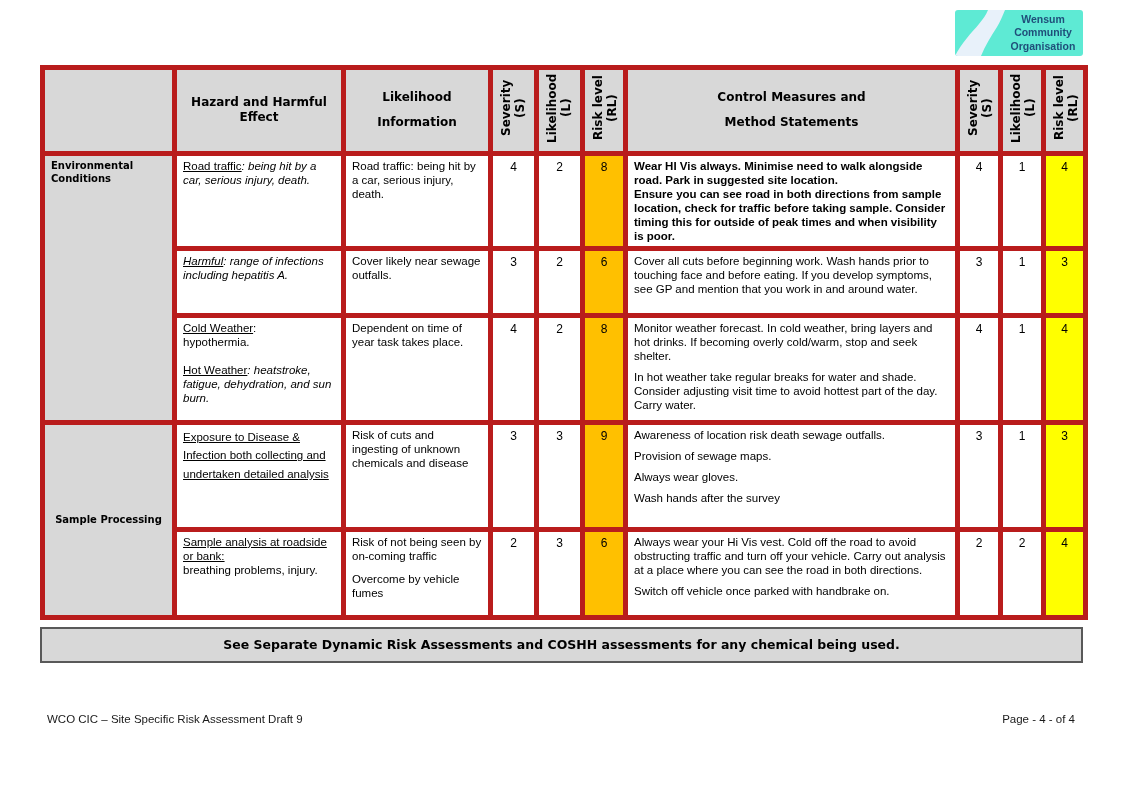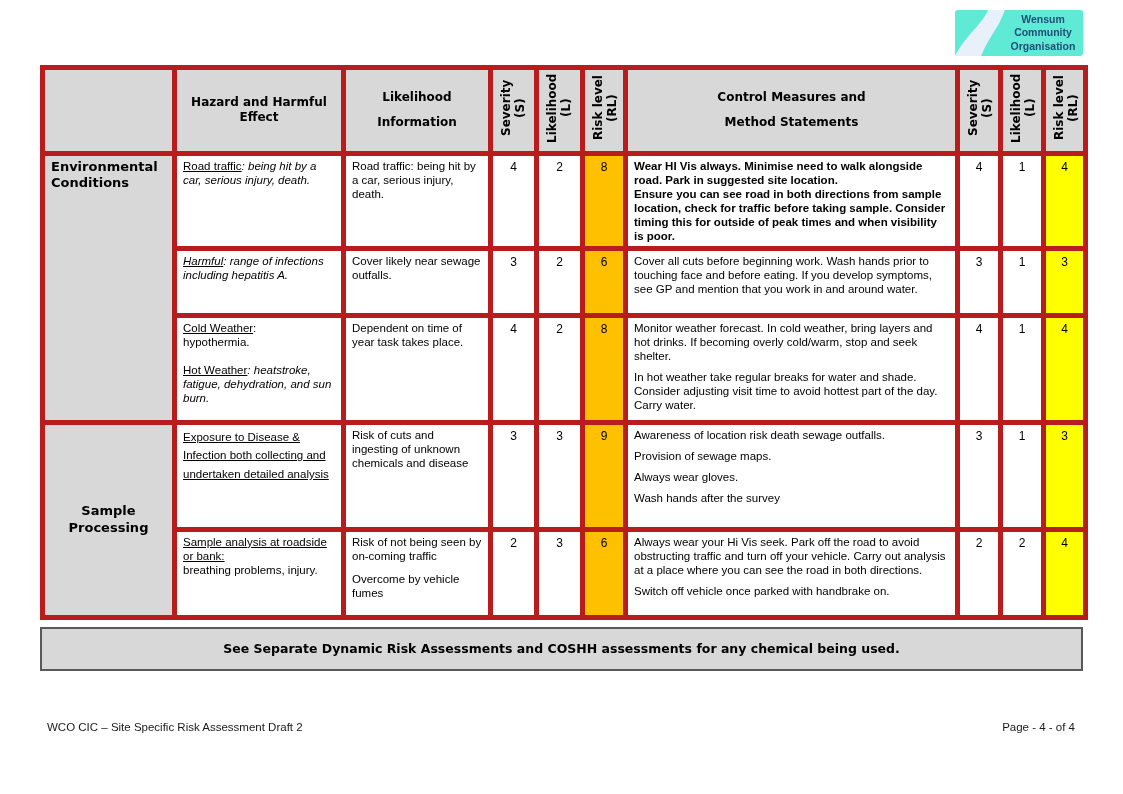--- a/index.html
+++ b/index.html
@@ -33,41 +33,41 @@
   .hdr-gap{margin-top:9px;}
   .rot{
     display:inline-block;writing-mode:vertical-rl;transform:rotate(180deg);
     height:70px;font-weight:bold;font-size:12px;line-height:1.2;
     font-family:"DejaVu Sans", sans-serif;white-space:normal;
   }
   tr.trh{height:85px;}
   tr.tr0{height:93px;} tr.tr1{height:67px;} tr.tr2{height:107px;}
   tr.tr3{height:107px;} tr.tr4{height:88px;margin-left:18px;}
   td.cat{
-    background:#d8d8d8;font-weight:bold;font-size:13px;
+    background:#d8d8d8;font-weight:bold;font-size:10px;
     font-family:"DejaVu Sans", sans-serif;line-height:1.3;
   }
   td.cat-mid{vertical-align:middle;text-align:center;}
   .num{text-align:center;font-size:12px;padding-top:4px;}
   .rl-orange{background:#ffc000;}
   .rl-yellow{background:#ffff00;}
   .u{text-decoration:underline;}
   .it{font-style:italic;}
   .hz p{margin:0 0 14px;}
   .hz p:last-child{margin:0;}
   .hz .desc{}
   .exposure{line-height:1.62;}
   .lk p{margin:0 0 9px;}
   .lk p:last-child{margin:0;}
   .ctl p{margin:0 0 7px;}
   .ctl p:last-child{margin:0;}
   .ctl.tight p{margin:0;font-weight:bold;}
   
   .note-row{
-    box-sizing:border-box;width:1043px;margin:7px 0 0 40px;height:44px;
+    box-sizing:border-box;width:1043px;margin:7px 0 0 40px;height:36px;
     border:2px solid #595959;background:#d8d8d8;
     display:flex;align-items:center;justify-content:center;
     font-family:"DejaVu Sans", sans-serif;font-weight:bold;font-size:12.5px;
   }
   
   .footer{
     margin:50px 48px 0 47px;display:flex;justify-content:space-between;
     font-size:11.5px;color:#1a1a1a;
   }
 </style>
@@ -217,30 +217,30 @@
         </p>
       </td>
       <td class="lk">
         <p>Risk of not being seen by on-coming traffic</p>
         <p>Overcome by vehicle fumes</p>
       </td>
       <td class="num"><span>2</span></td>
       <td class="num"><span>3</span></td>
       <td class="num rl-orange"><span>6</span></td>
       <td class="ctl">
-        <p>Always wear your Hi Vis seek. Park off the road to avoid obstructing traffic and turn off your vehicle. Carry out analysis at a place where you can see the road in both directions.</p>
+        <p>Always wear your Hi Vis vest. Cold off the road to avoid obstructing traffic and turn off your vehicle. Carry out analysis at a place where you can see the road in both directions.</p>
         <p>Switch off vehicle once parked with handbrake on.</p>
       </td>
       <td class="num"><span>2</span></td>
       <td class="num"><span>2</span></td>
       <td class="num rl-yellow"><span>4</span></td>
     </tr>
   </tbody>
 </table>
 
 <div class="note-row">
   <span>See Separate Dynamic Risk Assessments and COSHH assessments for any chemical being used.</span>
 </div>
 
 <div class="footer">
-  <span>WCO CIC – Site Specific Risk Assessment Draft 2</span>
+  <span>WCO CIC – Site Specific Risk Assessment Draft 9</span>
   <span>Page - 4 - of 4</span>
 </div>
 
 </body></html>

